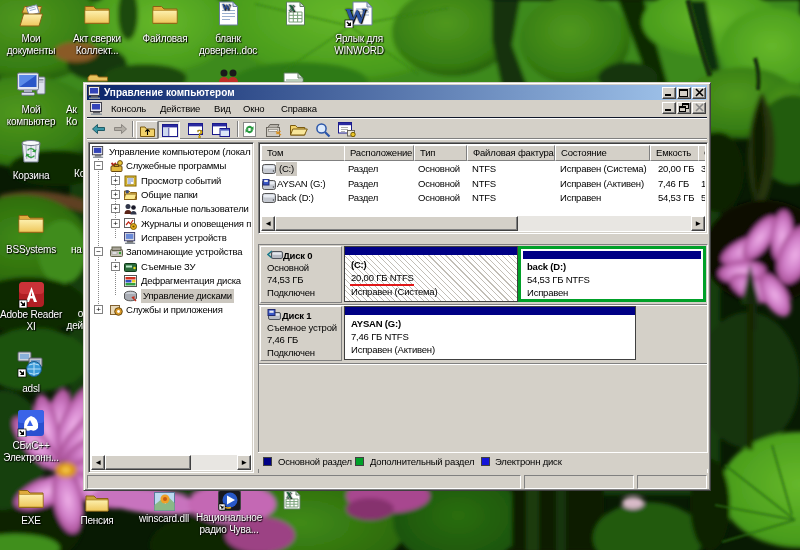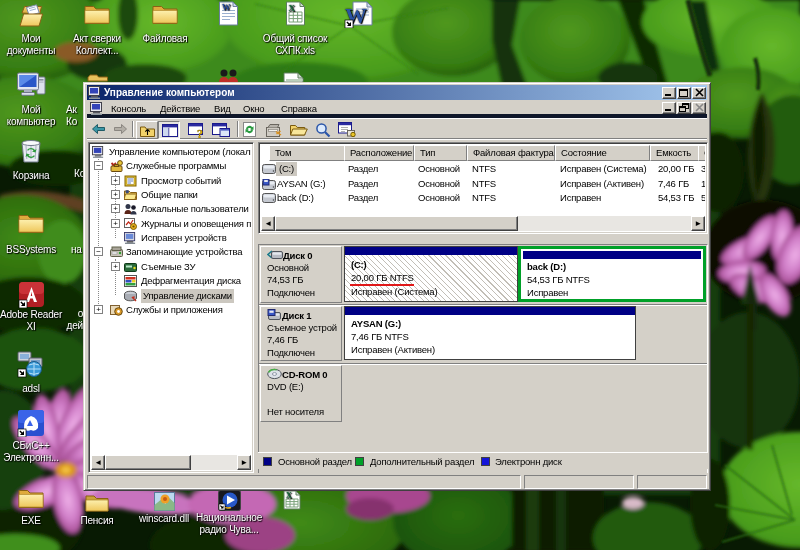--- a/index.html
+++ b/index.html
@@ -6,21 +6,21 @@
 body{font-family:"Liberation Sans",sans-serif;position:relative;background:#123608;}
 #bg{position:absolute;left:0;top:0;z-index:0;}
 .dicon{position:absolute;z-index:1;width:76px;text-align:center;color:#fff;font-size:10px;letter-spacing:-0.2px;line-height:12.3px;text-shadow:1px 1px 1px #000,0 0 2px #000;}
 .dicon svg{display:block;margin:0 auto;}
 .frag{position:absolute;z-index:1;color:#fff;font-size:10px;letter-spacing:-0.2px;line-height:12.3px;text-shadow:1px 1px 1px #000;}
 
 #win{position:absolute;left:83px;top:82px;width:628px;height:409px;z-index:2;background:#d4d0c8;border:1px solid;border-color:#d4d0c8 #404040 #404040 #d4d0c8;box-shadow:inset 1px 1px 0 #fff,inset -1px -1px 0 #808080;font-size:9.5px;letter-spacing:-0.2px;color:#000;padding-left:48px;}
 #title{position:absolute;left:3px;top:2px;right:3px;height:15px;background:linear-gradient(90deg,#0a246a,#a6caf0);color:#fff;font-weight:bold;font-size:10px;letter-spacing:0;line-height:15px;}
 #title .cap{position:absolute;left:17px;top:0px;}
 .tbtn{position:absolute;width:14px;height:12px;top:1.5px;background:#d4d0c8;border:1px solid;border-color:#fff #404040 #404040 #fff;box-shadow:inset -1px -1px 0 #808080;font-size:9px;text-align:center;line-height:10px;color:#000;font-weight:bold;}
-#menubar{position:absolute;left:3px;top:17px;right:3px;height:18px;border-bottom:4px solid #0f172a;box-shadow:0 1px 0 #fff;}
+#menubar{position:absolute;left:3px;top:17px;right:3px;height:18px;border-bottom:1px solid #0f172a;box-shadow:0 1px 0 #fff;}
 #menubar span.mi{position:absolute;top:3px;}
 #toolbar{position:absolute;left:3px;top:36px;right:3px;height:20px;border-bottom:1px solid #808080;box-shadow:0 1px 0 #fff;}
 .sep{position:absolute;top:2px;width:2px;height:16px;border-left:1px solid #808080;border-right:1px solid #fff;}
 .sunk{background:#fff;border:1px solid;border-color:#808080 #fff #fff #808080;box-shadow:inset 1px 1px 0 #404040,inset -1px -1px 0 #d4d0c8;}
 
 #tree{position:absolute;left:4px;top:59px;width:166px;height:331px;overflow:hidden;}
 #tree .inner{position:absolute;left:2px;top:2px;right:2px;bottom:17px;background:#fff;overflow:hidden;}
 .trow{position:absolute;height:14px;line-height:14px;white-space:nowrap;}
 .texp{position:absolute;width:9px;height:9px;background:#fff;border:1px solid #808080;font-size:8px;line-height:7px;text-align:center;color:#000;}
 
@@ -223,40 +223,41 @@
       </svg>
 <div>Файловая</div>
     </div>
 <div class="dicon" style="left:190px;top:1px">
 <svg style="margin:0 auto 7px" width="23" height="25" viewBox="0 0 23 25">
         <path d="M2.5 1 h13.5 l4.5 4.5 v18.5 h-18 z" fill="#fff" stroke="#6b7f9e"></path>
         <path d="M16 1 l4.5 4.5 h-4.5 z" fill="#cdd8ea" stroke="#6b7f9e"></path>
         <path d="M5 9.5 h13 M5 12.5 h13 M5 15.5 h13 M5 18.5 h8" stroke="#9ab0d0"></path>
         <text x="5" y="8.5" font-size="8.5" font-weight="bold" fill="#2a52a2" font-family="Liberation Serif">W</text>
       </svg>
+<div>бланк<br>доверен..doc</div>
     </div>
 <div class="dicon" style="left:257px;top:1px">
 <svg style="margin:0 auto 7px" width="23" height="25" viewBox="0 0 23 25">
         <path d="M2.5 1 h13.5 l4.5 4.5 v18.5 h-18 z" fill="#fff" stroke="#5e7e5e"></path>
         <path d="M16 1 l4.5 4.5 h-4.5 z" fill="#cdddcd" stroke="#5e7e5e"></path>
         <path d="M5 11 h13 v10 h-13 z" fill="#fff" stroke="#7aa27a"></path>
         <path d="M5 14.3 h13 M5 17.6 h13 M9.3 11 v10 M13.6 11 v10" stroke="#7aa27a"></path>
         <text x="4.5" y="9.5" font-size="9" font-weight="bold" fill="#1c7040" font-family="Liberation Serif">X</text>
       </svg>
-<div>Общий список<br>СХПК.xls</div>
     </div>
 <div class="dicon" style="left:321px;top:1px">
 <svg style="margin:0 auto 5px" width="30" height="27" viewBox="0 0 30 27">
         <path d="M9 1 h14 l5 5 v18 h-19 z" fill="#fff" stroke="#6b7f9e"></path>
         <path d="M23 1 l5 5 h-5 z" fill="#cdd8ea" stroke="#6b7f9e"></path>
         <path d="M12 8 h13 M12 11 h13 M12 14 h13" stroke="#9ab0d0"></path>
         <text x="1" y="22" font-size="22" font-weight="bold" fill="#2a52a2" font-family="Liberation Serif">W</text>
         <rect x="1" y="19" width="8" height="8" fill="#fff" stroke="#000" stroke-width="0.7"></rect>
         <path d="M3 25 l4 0 l0 -4 l-1.6 1.6 l-2 -2 l-1 1 l2 2 z" fill="#000"></path>
       </svg>
+<div>Ярлык для<br>WINWORD</div>
     </div>
 
 <div class="dicon" style="left:-7px;top:71px">
 <svg style="margin:0 auto 5px" width="30" height="28" viewBox="0 0 30 28">
         <rect x="21" y="6" width="8" height="17" rx="1" fill="#dde1ec" stroke="#70768a"></rect>
         <rect x="22.5" y="8" width="5" height="1.6" fill="#8a90a0"></rect>
         <rect x="22.5" y="10.5" width="5" height="1.2" fill="#b0b6c4"></rect>
         <rect x="1.5" y="2" width="21" height="17" rx="1.5" fill="#e2e6f2" stroke="#70768a"></rect>
         <rect x="3.5" y="4" width="17" height="12" fill="#2a56c8"></rect>
         <path d="M3.5 4 L20.5 4 L3.5 16 Z" fill="#5a8ae8"></path>
@@ -605,21 +606,21 @@
         </div>
   </div>
   <div class="hsb" style="left:2px;right:2px;bottom:2px">
     <div class="sbtn" style="left:0">◄</div>
         <div class="sbtn" style="right:0">►</div>
     <div class="sthumb" style="left:14px;width:86px"></div>
   </div>
     </div>
   <div id="list" class="sunk">
       <div class="inner">
-    <div class="hcell" style="left:8px;width:88px">Том</div>
+    <div class="hcell" style="left:0;width:88px">Том</div>
     <div class="hcell" style="left:83px;width:70px">Расположение</div>
     <div class="hcell" style="left:153px;width:53px">Тип</div>
     <div class="hcell" style="left:206px;width:88px">Файловая фактура</div>
     <div class="hcell" style="left:294px;width:95px">Состояние</div>
     <div class="hcell" style="left:389px;width:49px">Емкость</div>
     <div class="hcell" style="left:437px;width:60px">Свободно</div>
     <div class="lrow" style="left:0;top:17px;right:0">
       <svg style="position:absolute;left:1px;top:2px" width="14" height="10" viewBox="0 0 14 10">
             <rect x="0.5" y="0.5" width="13" height="9" rx="2" fill="#c4c8d0" stroke="#555"></rect>
             <rect x="1.5" y="1.5" width="11" height="3" rx="1.5" fill="#e8ecf2"></rect>
@@ -704,28 +705,20 @@
           </svg>Диск 1</div>
       <div>Съемное устрой<br>7,46 ГБ<br>Подключен</div>
     </div>
     <div class="bar" style="left:85px;top:61px;width:292px;height:54px">
       <div class="bstrip"></div>
       <div class="btxt" style="top:11px"><b>AYSAN  (G:)</b></div>
         <div class="btxt" style="top:24px">7,46 ГБ NTFS</div>
         <div class="btxt" style="top:37px">Исправен (Активен)</div>
     </div>
     <div class="rowsep" style="top:118px"></div>
-    <div class="lcell" style="top:120px;height:57px">
-      <div style="font-weight:bold"><svg style="vertical-align:-2px" width="15" height="12" viewBox="0 0 15 12">
-            <ellipse cx="7.5" cy="6" rx="6.8" ry="4.6" fill="#dde1e8" stroke="#50545c"></ellipse>
-            <ellipse cx="7.5" cy="6" rx="2.1" ry="1.4" fill="#f8f8fa" stroke="#9098a8"></ellipse>
-            <path d="M1.6 4.4 a6.8 4.6 0 0 1 8 -2.6" stroke="#48b048" stroke-width="1.6" fill="none"></path>
-          </svg>CD-ROM 0</div>
-      <div>DVD (E:)<br><br>Нет носителя</div>
-    </div>
   </div>
   <div id="legend">
     <div class="lsq" style="left:5px;background:#000085"></div>
       <span style="position:absolute;left:20px">Основной раздел</span>
     <div class="lsq" style="left:97px;background:#00a028"></div>
       <span style="position:absolute;left:112px">Дополнительный раздел</span>
     <div class="lsq" style="left:223px;background:#1414d8"></div>
       <span style="position:absolute;left:237px">Электронн диск</span>
   </div>
   <div id="status">

